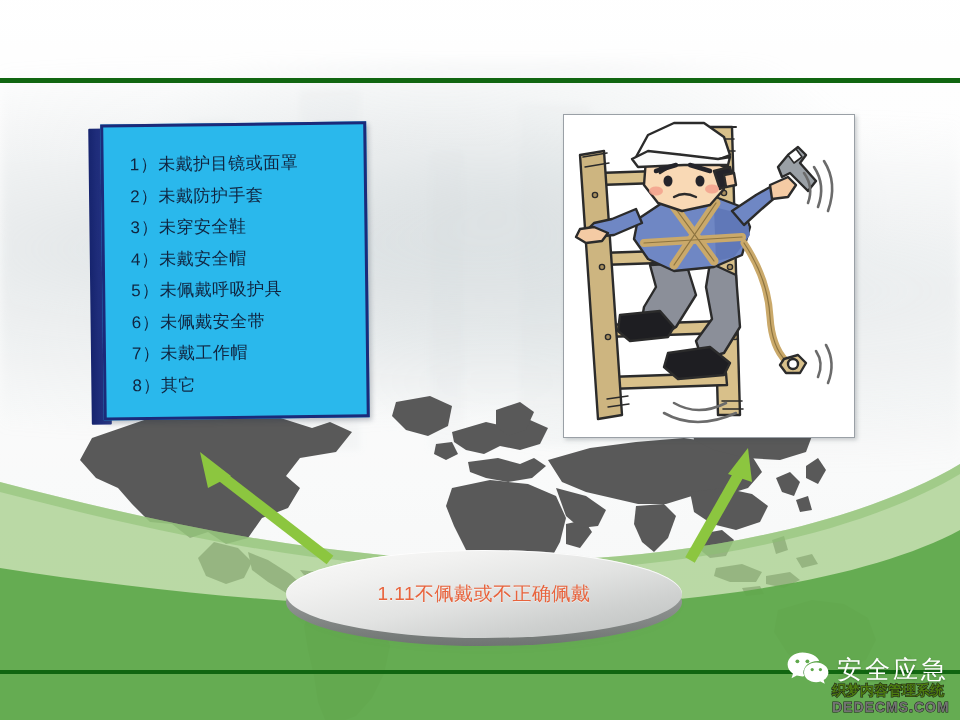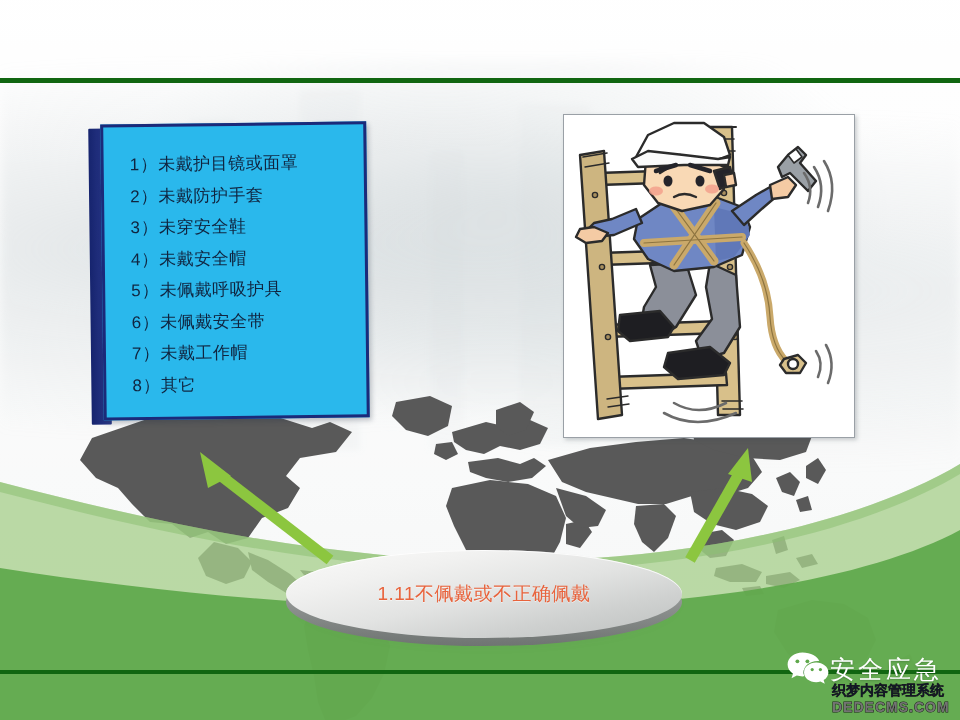--- a/index.html
+++ b/index.html
@@ -131,36 +131,36 @@
     color:#e8633c;
     font-size:19px;
     letter-spacing:.5px;
     white-space:nowrap;
     text-shadow:0 1px 0 rgba(255,255,255,.5);
   }
 
   
   .brand{
     position:absolute;left:786px;top:651px;
-    display:flex;align-items:center;
+    display:flex;align-items:center;gap:7px;
   }
   .brand .wx-icon{display:block;width:44px;height:36px;}
   .brand .brand-text{
     color:#ffffff;font-size:25px;letter-spacing:3px;
     text-shadow:0 1px 2px rgba(30,60,30,.35);
     white-space:nowrap;
   }
 
   
   .watermark{
     position:absolute;left:832px;top:683px;
     display:flex;flex-direction:column;align-items:flex-start;line-height:1;
   }
   .watermark .wm1{
-    font-size:14px;font-weight:normal;color:#0f172a;letter-spacing:0px;
+    font-size:14px;font-weight:bold;color:#4d7c0f;letter-spacing:0px;
     -webkit-text-stroke:1px #1c1c1c;
     paint-order:stroke fill;
     white-space:nowrap;
   }
   .watermark .wm2{
     font-size:14px;font-weight:bold;color:#737373;letter-spacing:1px;
     -webkit-text-stroke:1px #1c1c1c;
     paint-order:stroke fill;
     margin-top:3px;
     white-space:nowrap;

